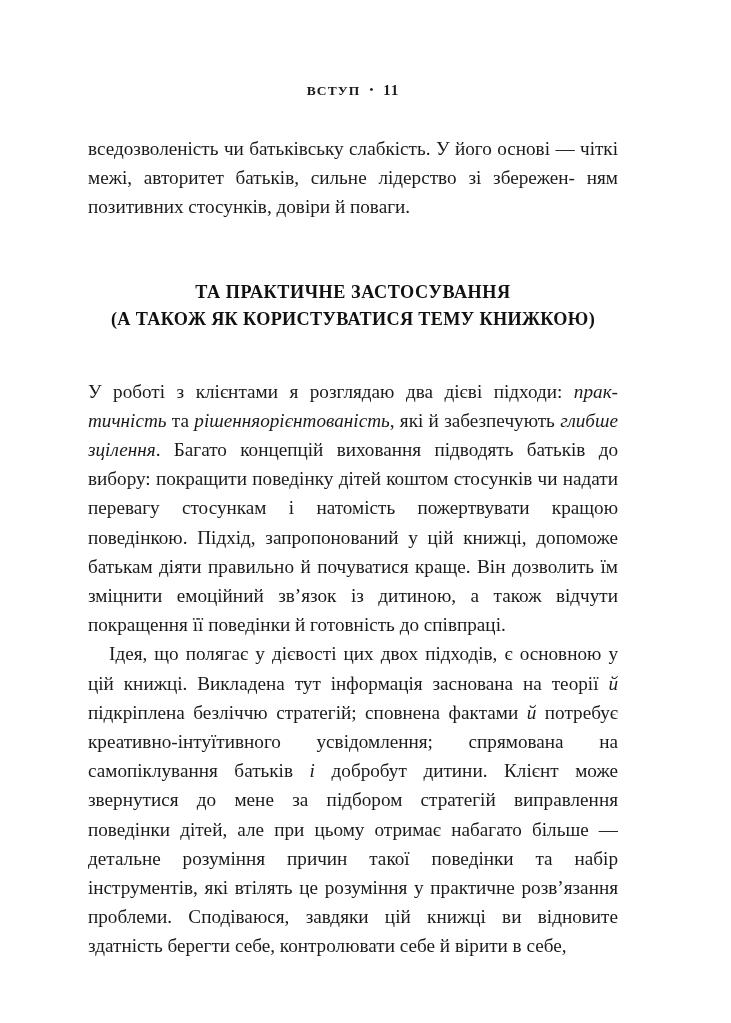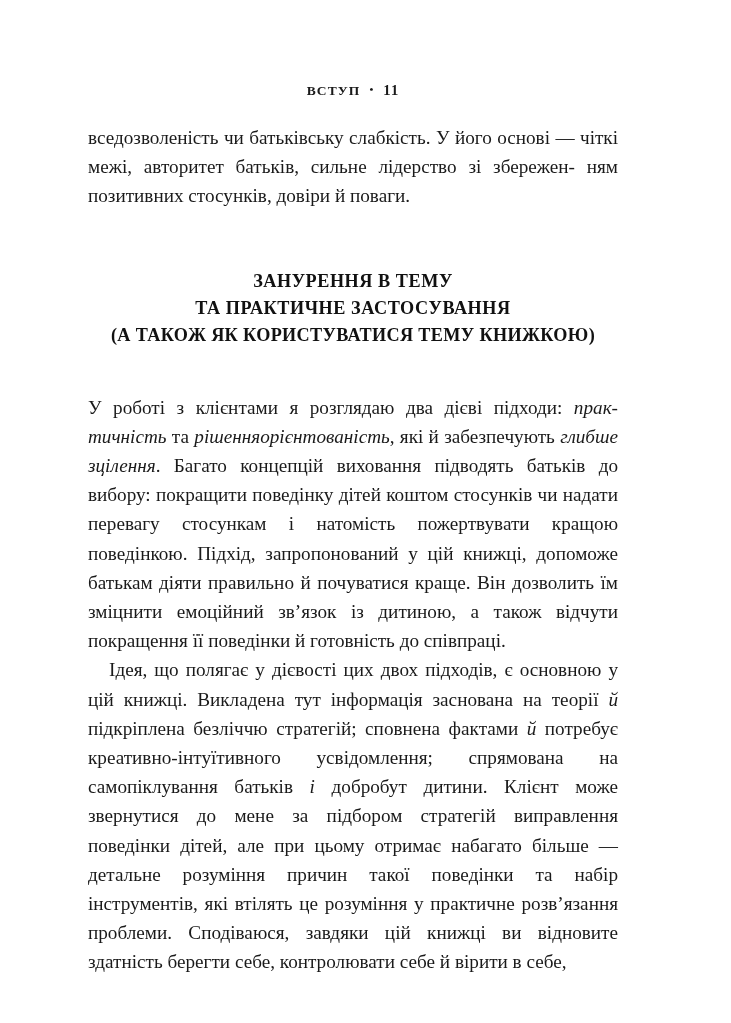--- a/index.html
+++ b/index.html
@@ -40,21 +40,21 @@
     vertical-align: 2px;
   }
   .running-head .rh-folio {
     font-size: 14.5px;
   }
 
   
   .textblock {
     position: absolute;
     left: 88px;
-    top: 123px;
+    top: 134px;
     width: 530px;
   }
 
   p.body {
     margin: 0;
     font-size: 19.2px;
     line-height: 29.2px;
     text-align: justify;
     text-justify: inter-word;
     hyphens: manual;
@@ -103,21 +103,20 @@
   <div class="textblock">
 
     <p class="body"><span>вседозволеність чи батьківську слабкість. У його основі —</span>
       <span>чіткі межі, авторитет батьків, сильне лідерство зі збережен-</span>
       <span>ням позитивних стосунків, довіри й поваги.</span>
     </p>
 
     <div class="gap-before-heading"></div>
 
     <h2 class="section-heading">
-      <span class="hl hl-1">ЗАНУРЕННЯ В ТЕМУ</span>
       <span class="hl hl-2">ТА ПРАКТИЧНЕ ЗАСТОСУВАННЯ</span>
       <span class="hl hl-3">(А ТАКОЖ ЯК КОРИСТУВАТИСЯ ТЕМУ КНИЖКОЮ)</span>
     </h2>
 
     <div class="gap-after-heading"></div>
 
     <p class="body"><span>У роботі з клієнтами я розглядаю два дієві підходи: </span><em>прак-тичність</em><span> та </span><em>рішенняорієнтованість</em><span>, які й забезпечують </span><em>глибше зцілення</em><span>. Багато концепцій виховання підводять батьків до вибору: покращити поведінку дітей коштом стосунків чи надати перевагу стосункам і натомість пожертвувати кращою поведінкою. Підхід, запропонований у цій книжці, допоможе батькам діяти правильно й почуватися краще. Він дозволить їм зміцнити емоційний зв’язок із дитиною, а також відчути покращення її поведінки й готовність до співпраці.</span></p>
 
     <div class="gap-paragraph"></div>
 

